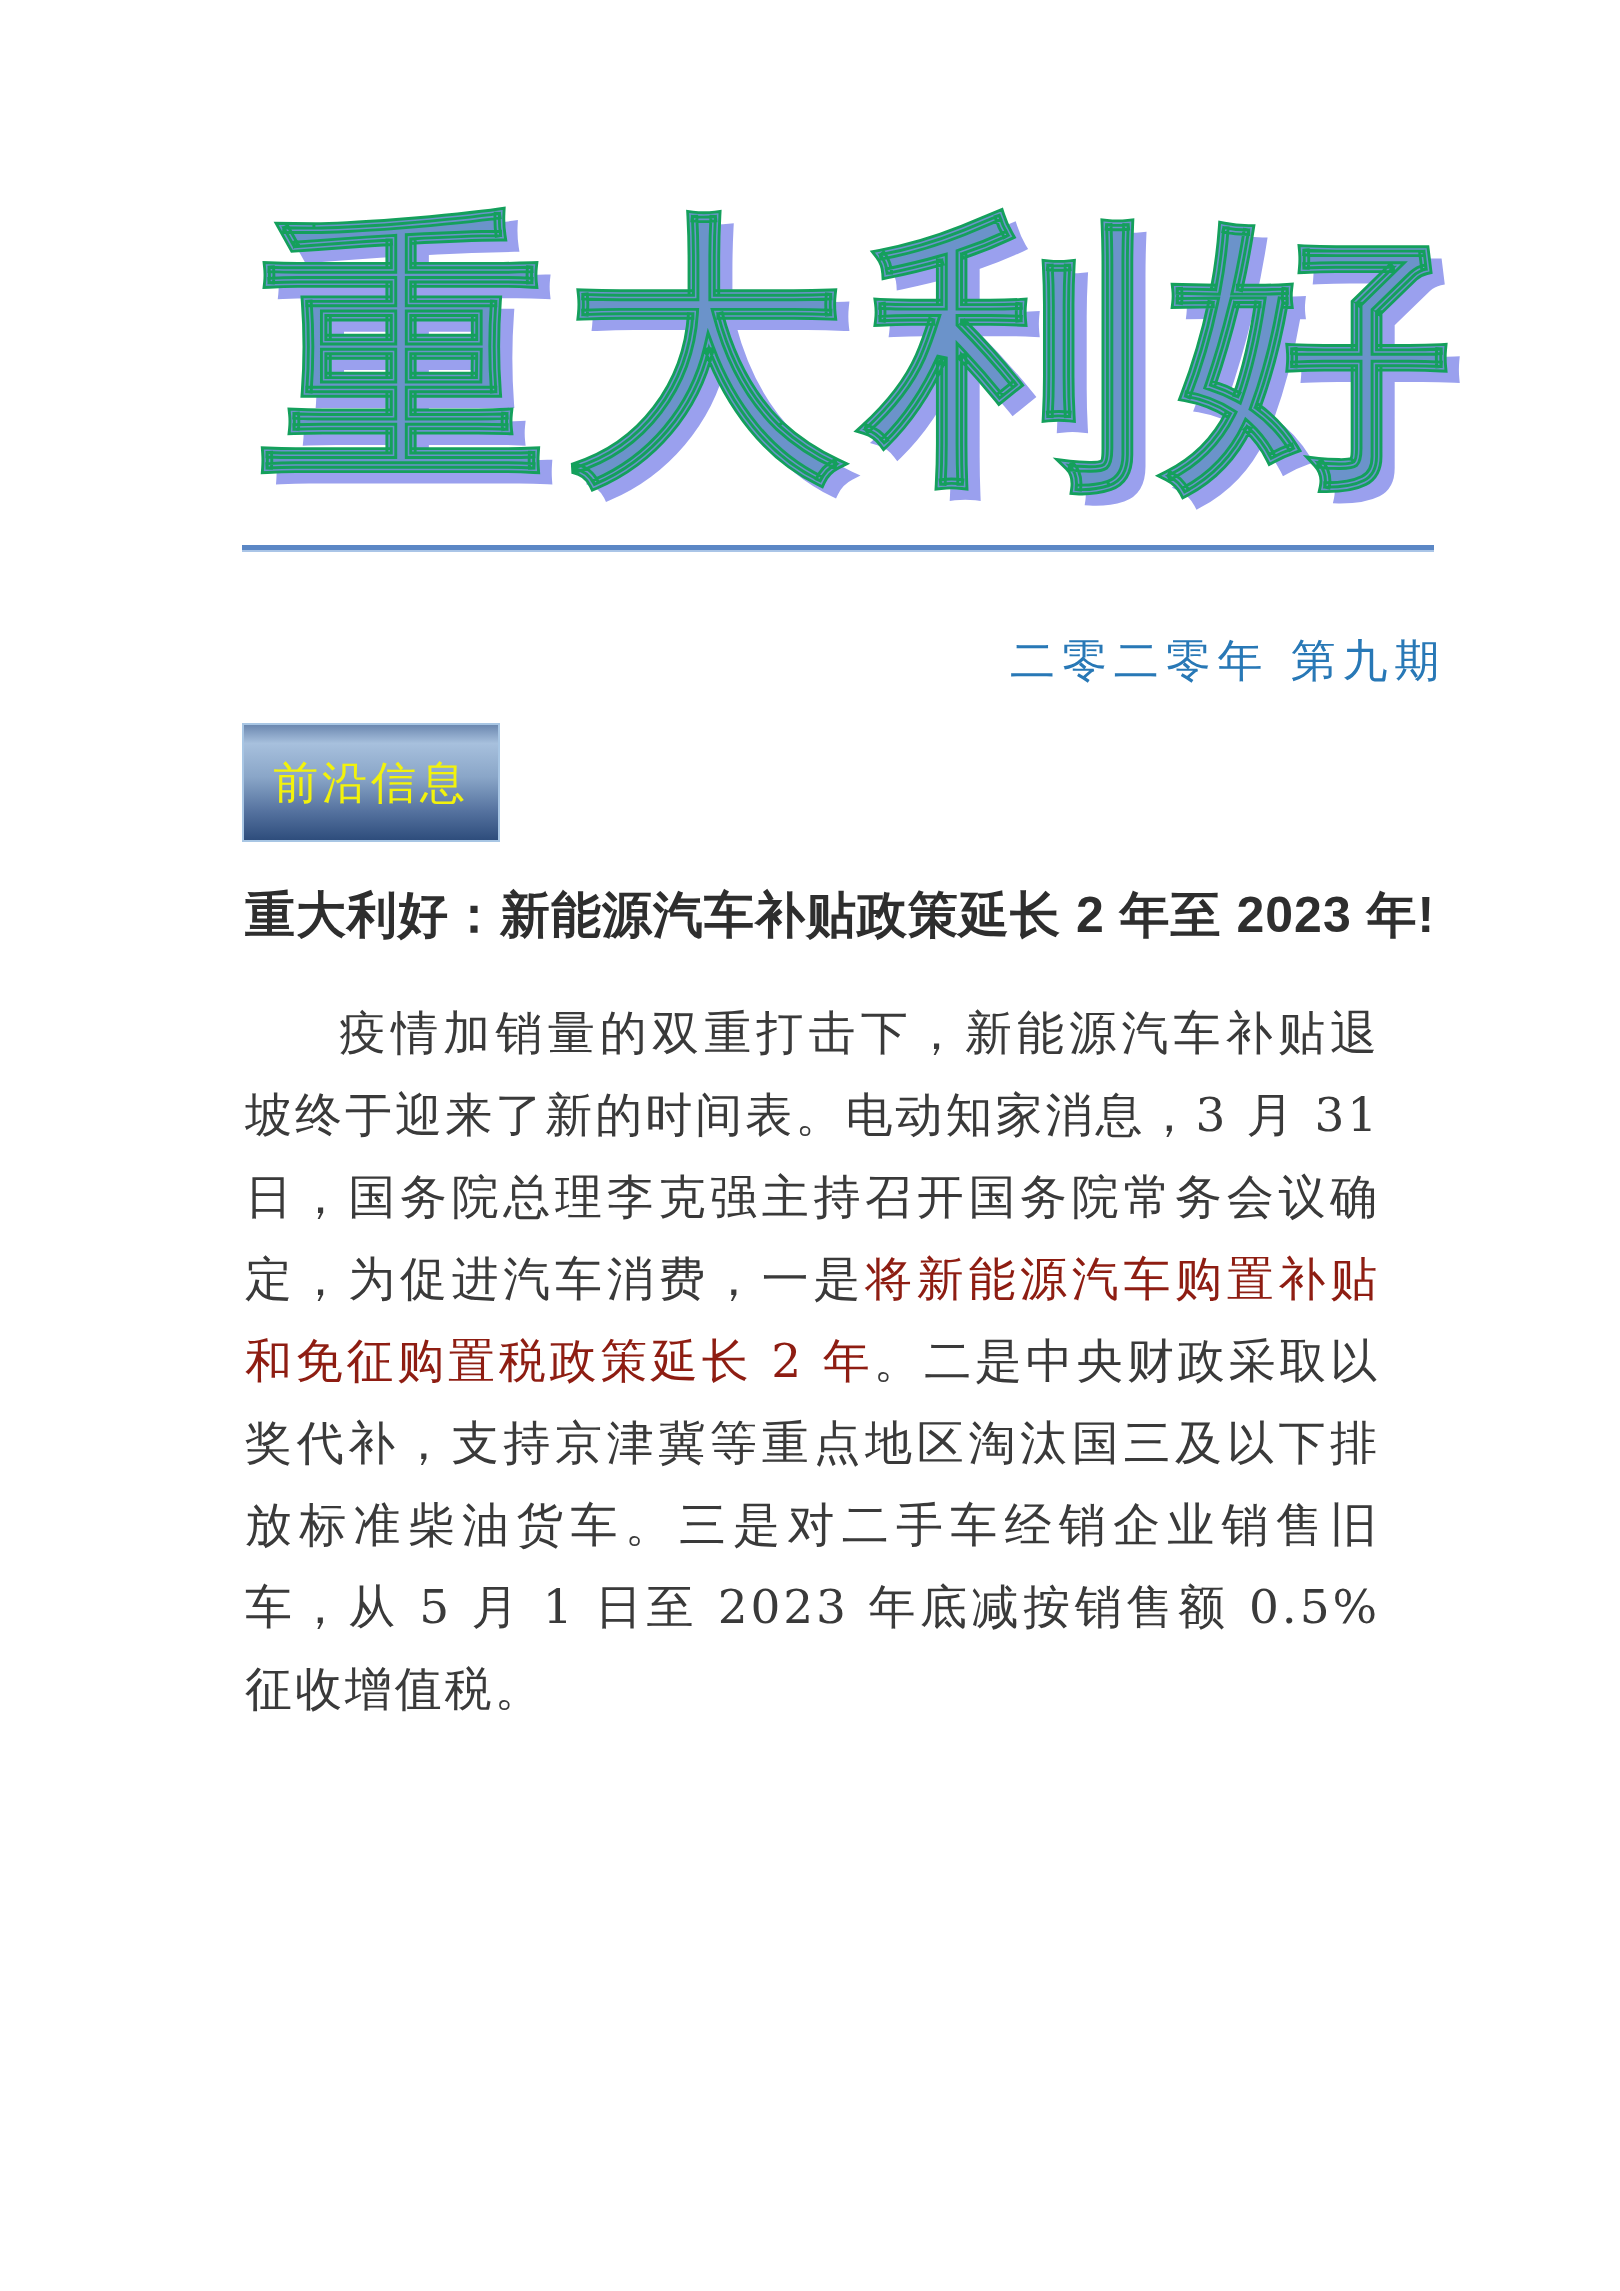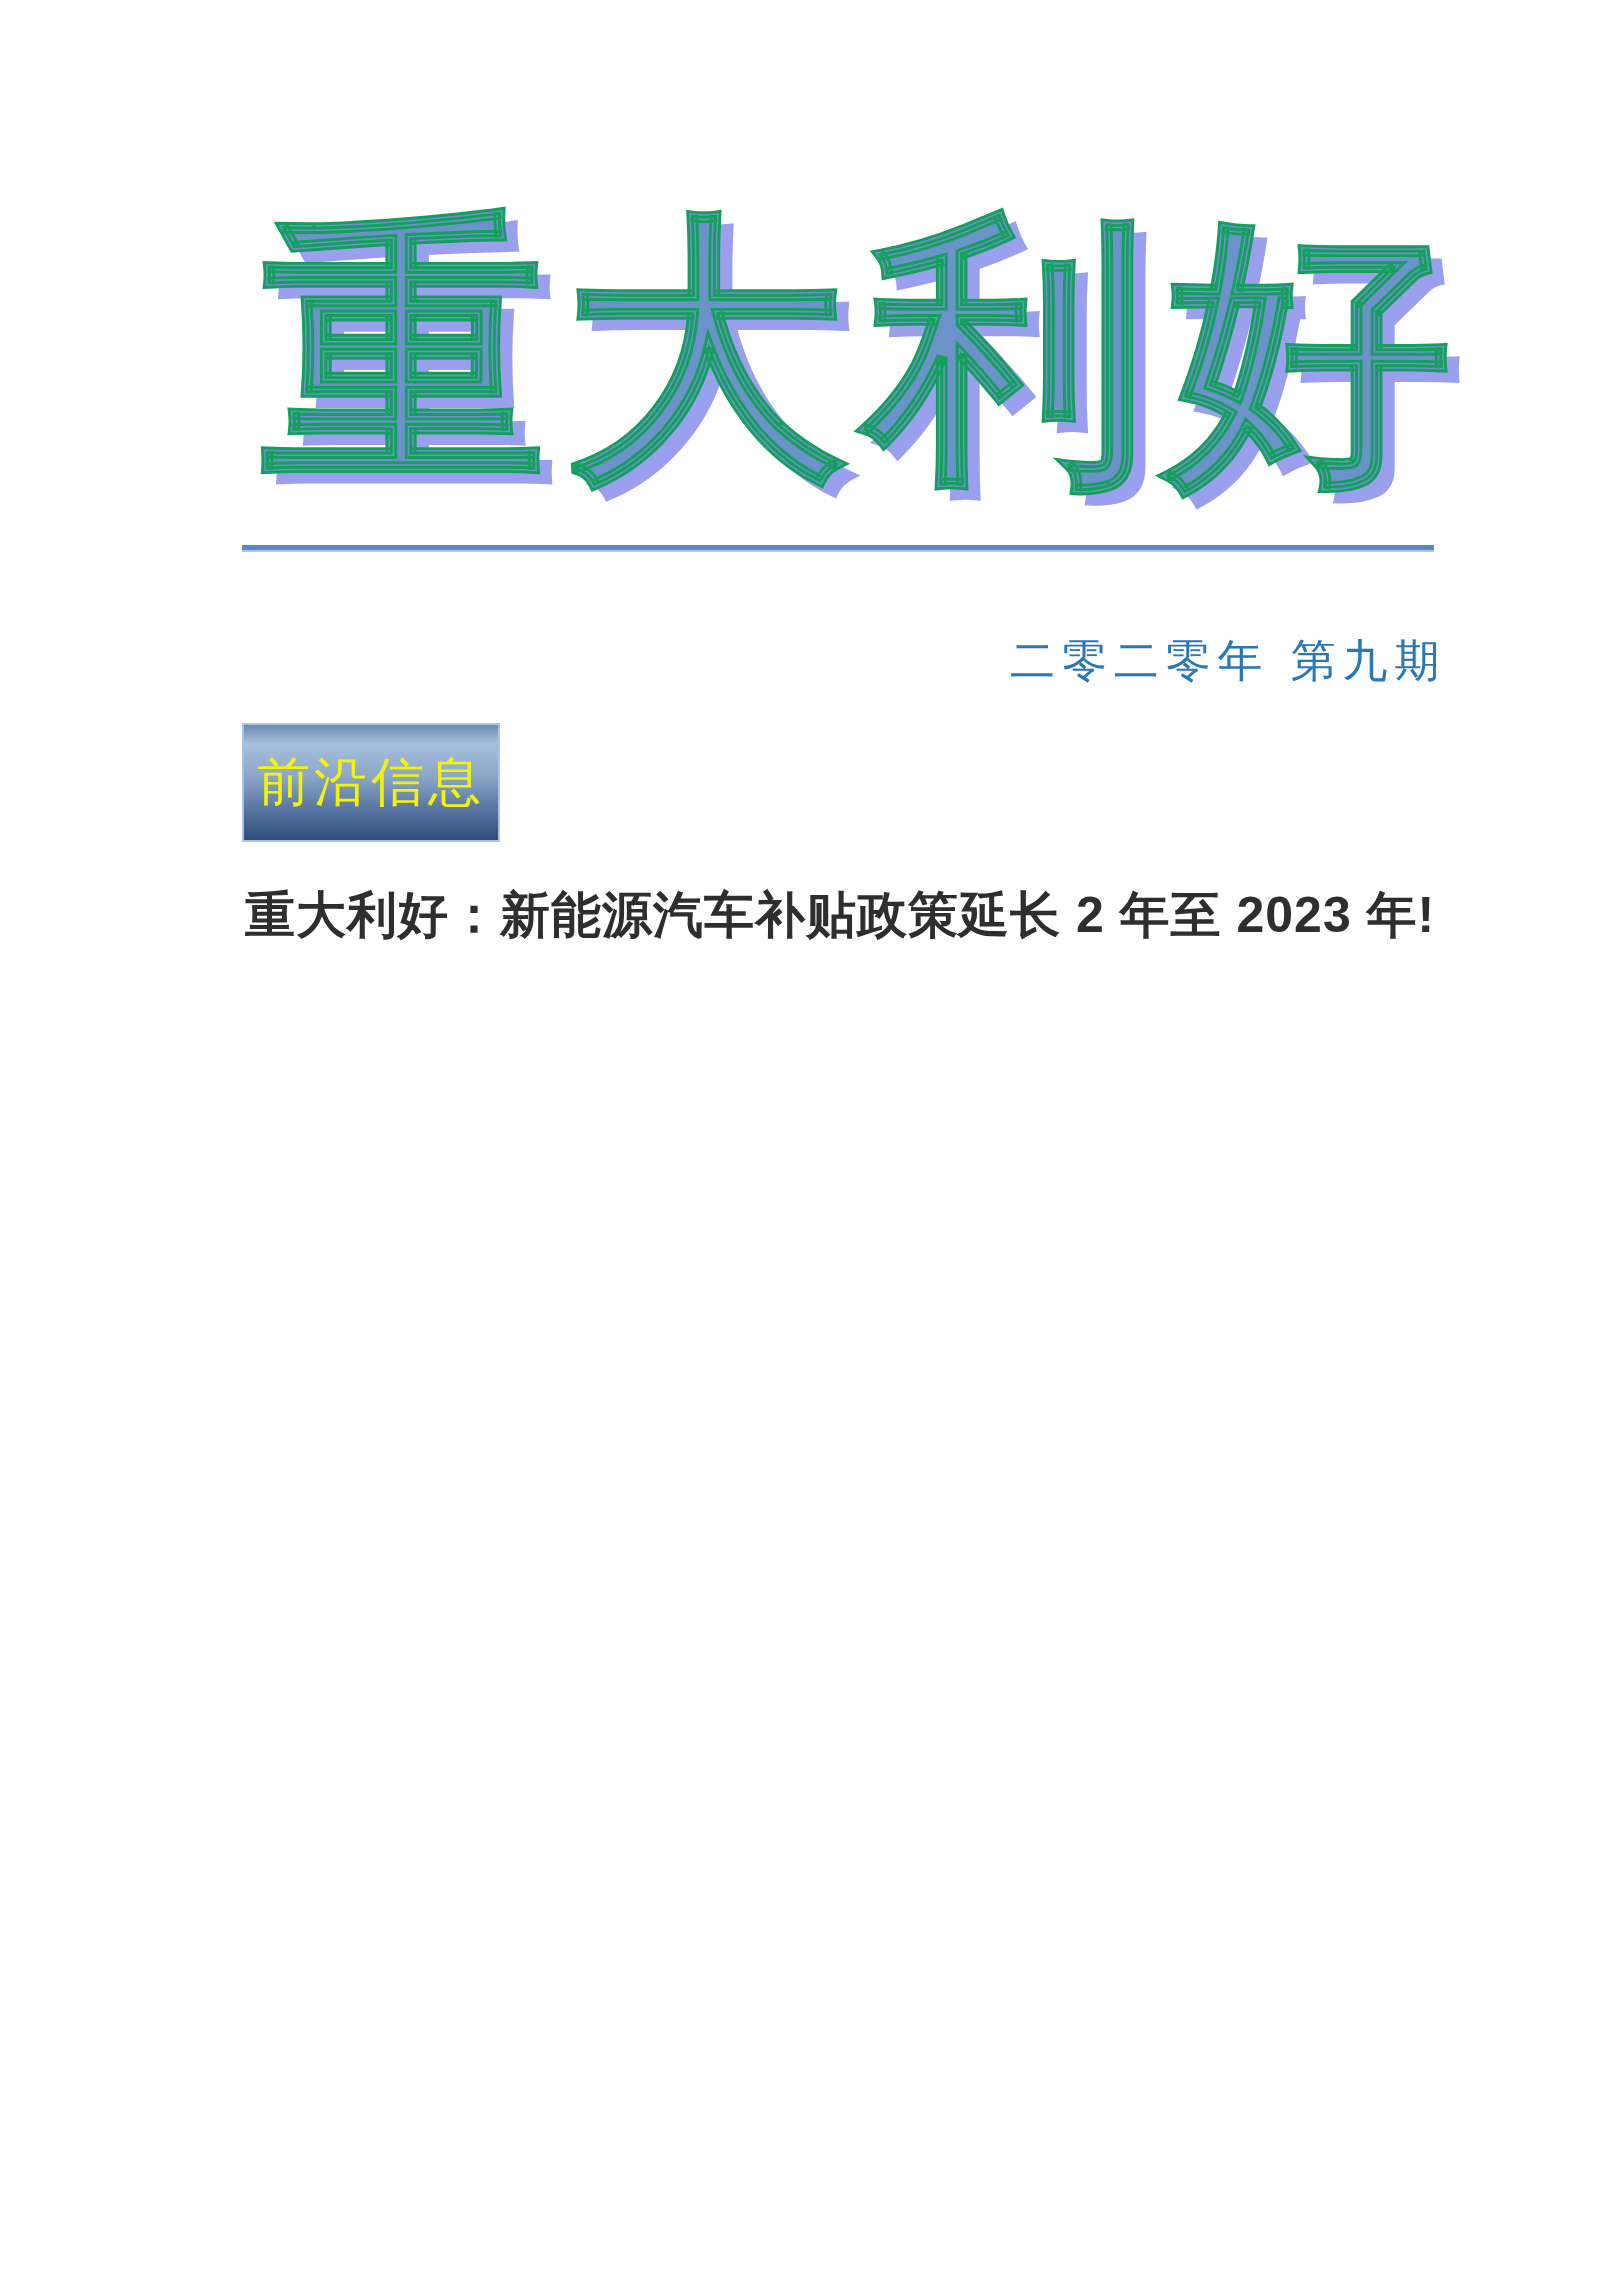--- a/index.html
+++ b/index.html
@@ -77,21 +77,21 @@
       #6c88b0 0%,
       #a7c0dd 16%,
       #8aa6c8 45%,
       #55729f 75%,
       #2e4d7c 100%);
     display: flex;
     align-items: center;
     justify-content: center;
   }
   .badge-label {
-    font-size: 53px;
+    font-size: 45px;
     letter-spacing: 3.9px;
     color: #f2f20c;
     font-family: "DejaVu Serif", "Liberation Serif", serif;
     white-space: nowrap;
   }
 
   
   .article-headline {
     position: absolute;
     left: 245px;
@@ -135,15 +135,18 @@
   <div class="title-rule"></div>
 
   <div class="issue-line">二零二零年 第九期</div>
 
   <div class="section-badge">
     <span class="badge-label">前沿信息</span>
   </div>
 
   <div class="article-headline">重大利好：新能源汽车补贴政策延长 2 年至 2023 年!</div>
 
+  <p class="article-paragraph">
+    <span>疫情加销量的双重打击下，新能源汽车补贴退坡终于迎来了新的时间表。电动知家消息，3 月 31 日，国务院总理李克强主持召开国务院常务会议确定，为促进汽车消费，一是</span><span class="emphasis-red">将新能源汽车购置补贴和免征购置税政策延长 2 年</span><span>。二是中央财政采取以奖代补，支持京津冀等重点地区淘汰国三及以下排放标准柴油货车。三是对二手车经销企业销售旧车，从 5 月 1 日至 2023 年底减按销售额 0.5%征收增值税。</span>
+  </p>
 
 </div>
 
 
 </body></html>

